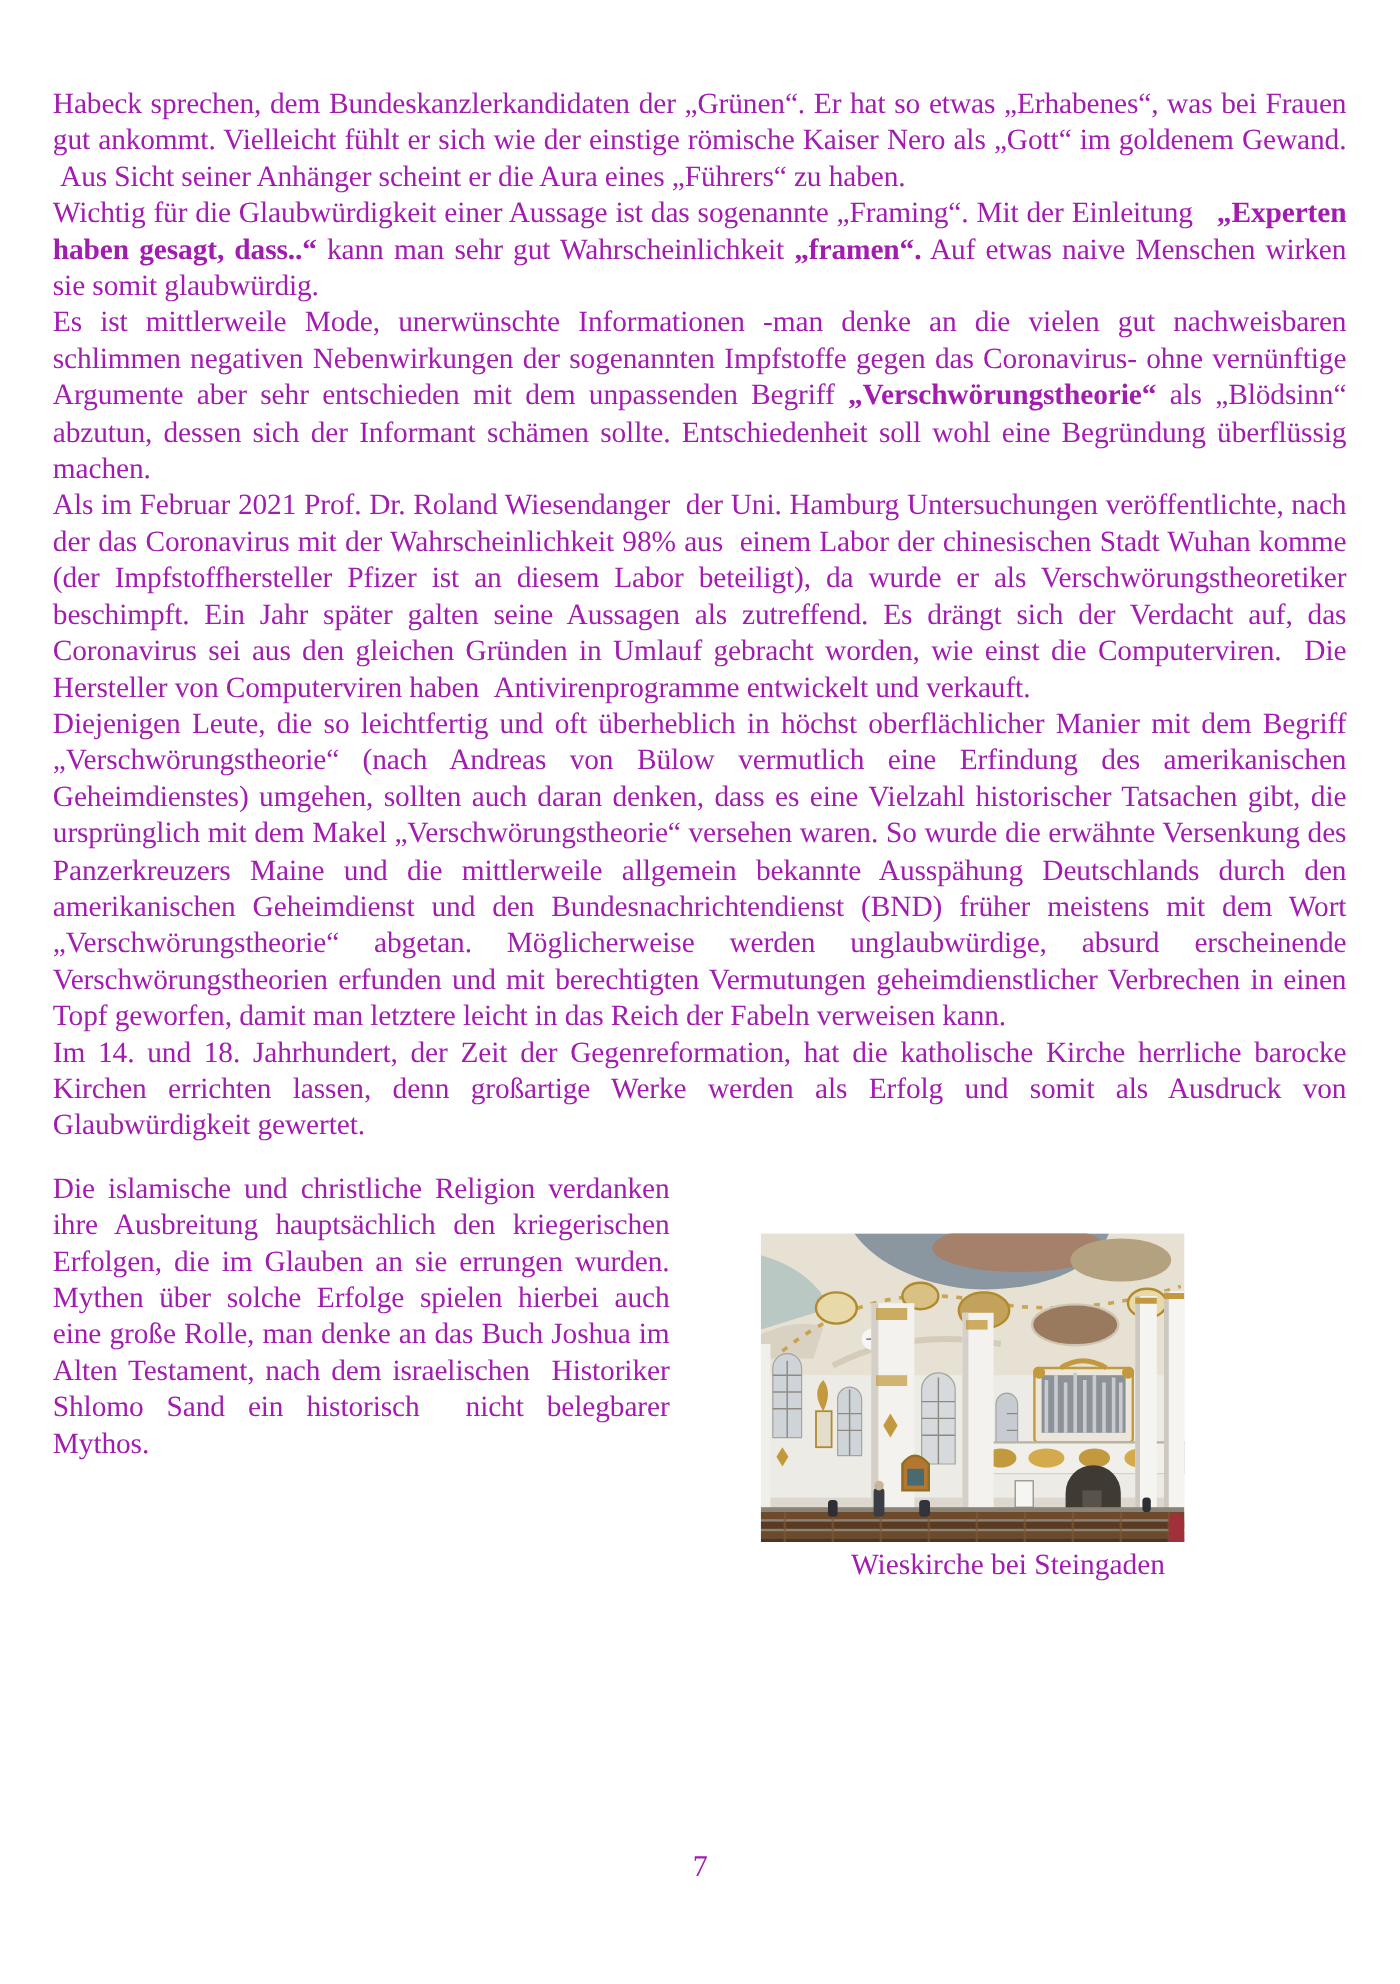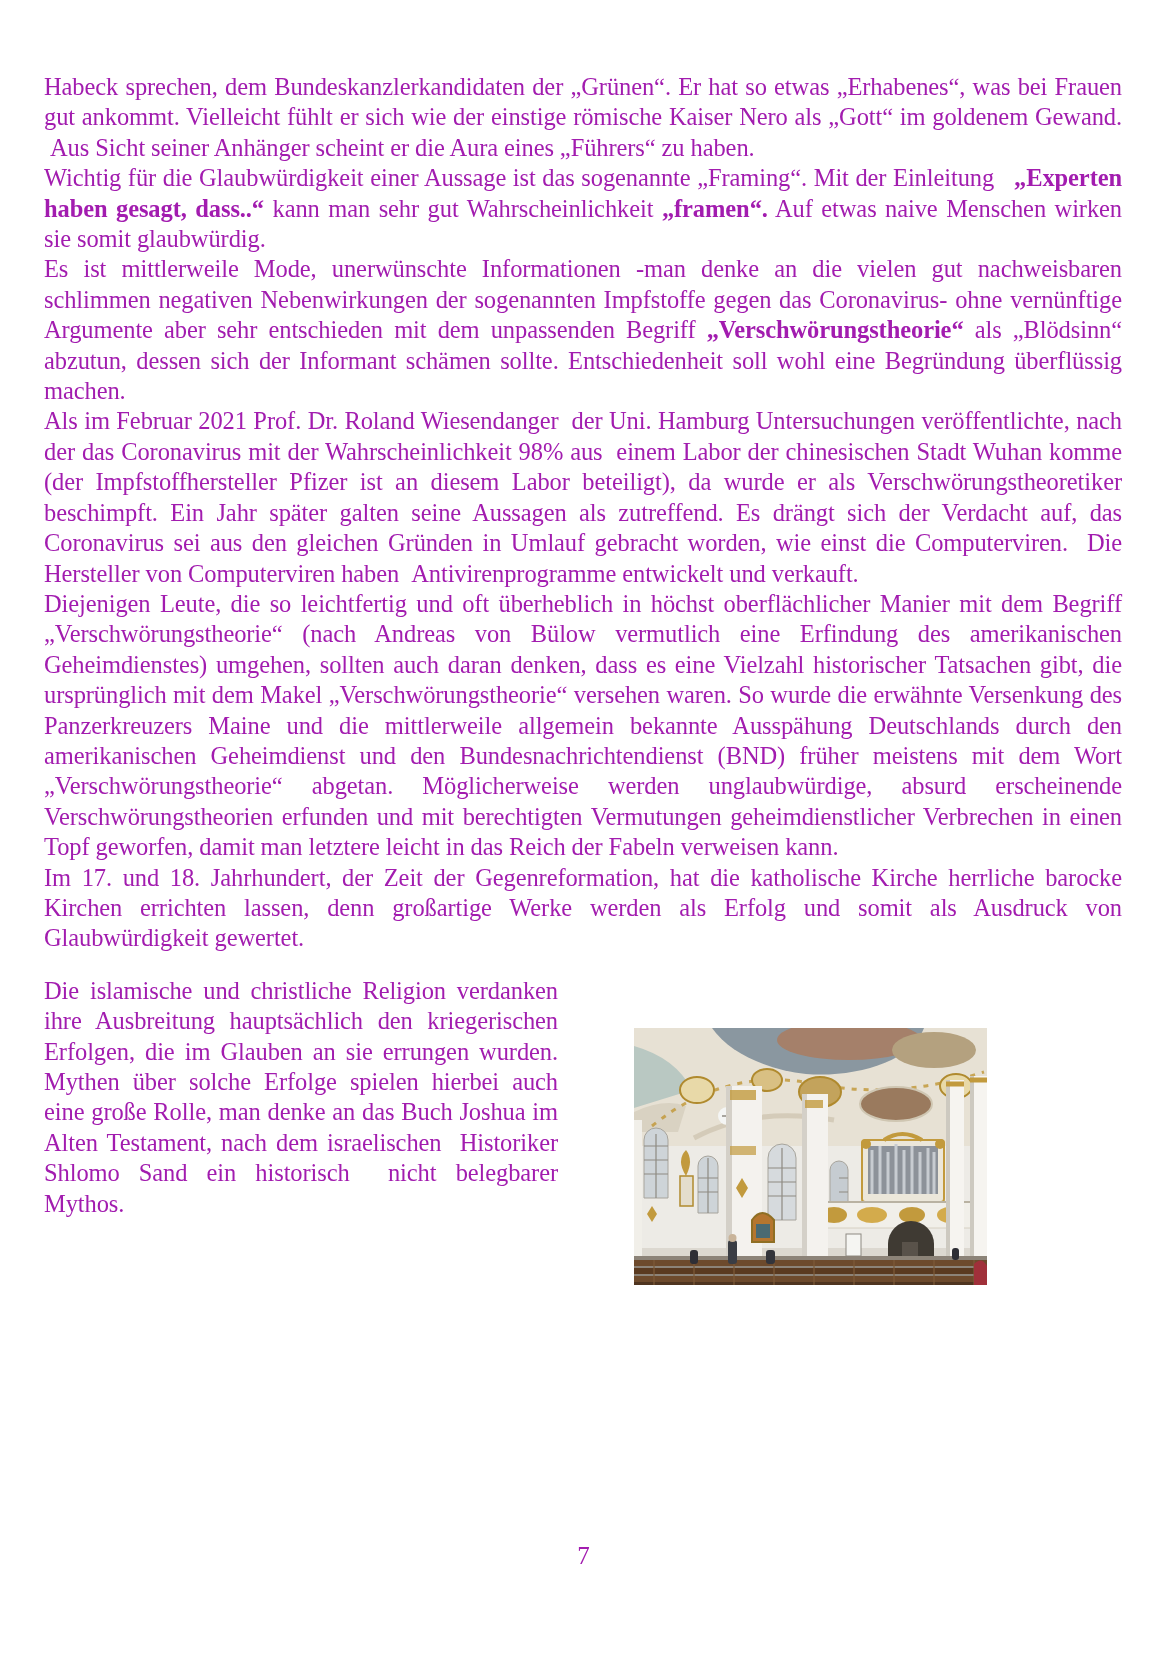--- a/index.html
+++ b/index.html
@@ -61,21 +61,21 @@
 
     <p class="para"><span>Wichtig für die Glaubwürdigkeit einer Aussage ist das sogenannte „Framing“. Mit der Einleitung &nbsp;&nbsp;</span><span class="b">„Experten haben gesagt, dass..“</span><span> kann man sehr gut Wahrscheinlichkeit </span><span class="b">„framen“.</span><span> Auf etwas naive Menschen wirken sie somit glaubwürdig.</span></p>
 
     <p class="para"><span>Es ist mittlerweile Mode, unerwünschte Informationen -man denke an die vielen gut nachweisbaren schlimmen negativen Nebenwirkungen der sogenannten Impfstoffe gegen das Coronavirus- ohne vernünftige Argumente aber sehr entschieden mit dem unpassenden Begriff </span><span class="b">„Verschwörungstheorie“</span><span> als „Blödsinn“ abzutun, dessen sich der Informant schämen sollte. Entschiedenheit soll wohl eine Begründung überflüssig machen.</span></p>
 
     <p class="para"><span>Als im Februar 2021 Prof. Dr. Roland Wiesendanger &nbsp;der Uni. Hamburg Untersuchungen veröffentlichte, nach der das Coronavirus mit der Wahrscheinlichkeit 98% aus &nbsp;einem Labor der chinesischen Stadt Wuhan komme (der Impfstoffhersteller Pfizer ist an diesem Labor beteiligt), da wurde er als Verschwörungstheoretiker beschimpft. Ein Jahr später galten seine Aussagen als zutreffend. Es drängt sich der Verdacht auf, das Coronavirus sei aus den gleichen Gründen in Umlauf gebracht worden, wie einst die Computerviren. &nbsp;Die Hersteller von Computerviren haben &nbsp;Antivirenprogramme entwickelt und verkauft.</span></p>
 
     <p class="para"><span>Diejenigen Leute, die so leichtfertig und oft überheblich in höchst oberflächlicher Manier mit dem Begriff „Verschwörungstheorie“ (nach Andreas von Bülow vermutlich eine Erfindung des amerikanischen Geheimdienstes) umgehen, sollten auch daran denken, dass es eine Vielzahl historischer Tatsachen gibt, die ursprünglich mit dem Makel „Verschwörungstheorie“ versehen waren. So wurde die erwähnte Versenkung des Panzerkreuzers Maine und die mittlerweile allgemein bekannte Ausspähung Deutschlands durch den amerikanischen Geheimdienst und den Bundesnachrichtendienst (BND) früher meistens mit dem Wort „Verschwörungstheorie“ abgetan. Möglicherweise werden unglaubwürdige, absurd erscheinende Verschwörungstheorien erfunden und mit berechtigten Vermutungen geheimdienstlicher Verbrechen in einen Topf geworfen, damit man letztere leicht in das Reich der Fabeln verweisen kann.</span></p>
 
 
-    <p class="para sp"><span>Im 17. und 18. Jahrhundert, der Zeit der Gegenreformation, hat die katholische Kirche herrliche barocke Kirchen errichten lassen, denn großartige Werke werden als Erfolg und somit als Ausdruck von Glaubwürdigkeit gewertet.</span></p>
+    <p class="para sp"><span>Im 14. und 18. Jahrhundert, der Zeit der Gegenreformation, hat die katholische Kirche herrliche barocke Kirchen errichten lassen, denn großartige Werke werden als Erfolg und somit als Ausdruck von Glaubwürdigkeit gewertet.</span></p>
 
     <div class="bottom">
       <div class="left-col">
         <p class="para"><span>Die islamische und christliche Religion verdanken ihre Ausbreitung hauptsächlich den kriegerischen Erfolgen, die im Glauben an sie errungen wurden. Mythen über solche Erfolge spielen hierbei auch eine große Rolle, man denke an das Buch Joshua im Alten Testament, nach dem israelischen &nbsp;Historiker Shlomo Sand ein historisch &nbsp;nicht belegbarer Mythos.</span></p>
       </div>
       <div class="right-col">
         <div class="photo-wrap">
 
           <svg viewBox="0 0 353 257" xmlns="http://www.w3.org/2000/svg" role="img">
 
@@ -184,20 +184,21 @@
             <g>
               <rect x="94" y="212" width="9" height="24" rx="3" fill="#3a3d44"></rect>
               <circle cx="98.5" cy="210" r="4" fill="#c9b49a"></circle>
               <rect x="56" y="222" width="8" height="14" rx="3" fill="#2e2e35"></rect>
               <rect x="132" y="222" width="9" height="14" rx="3" fill="#32343b"></rect>
               <rect x="318" y="220" width="7" height="12" rx="3" fill="#2e2e35"></rect>
               <path d="M340,236 q8,-8 13,2 v19 h-13 Z" fill="#a0303a"></path>
             </g>
           </svg>
         </div>
+        <div class="caption">Wieskirche bei Steingaden</div>
       </div>
     </div>
 
   </div>
 
   <div class="footer">
     <span>7</span>
   </div>
 </div>
 

